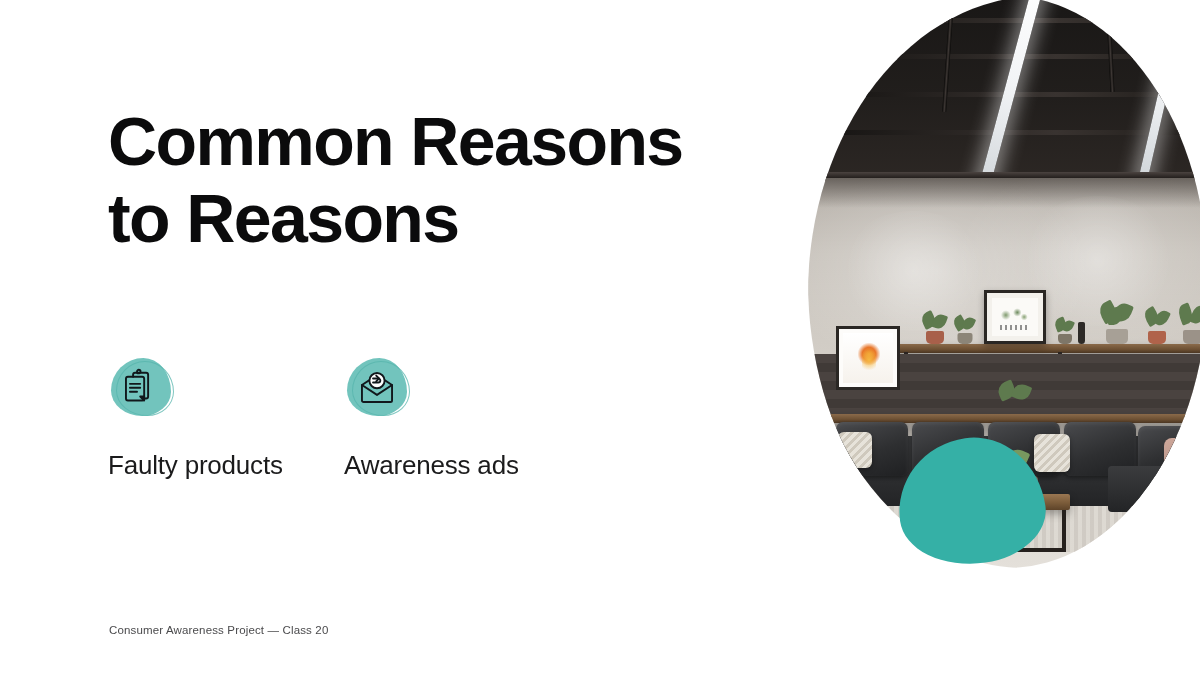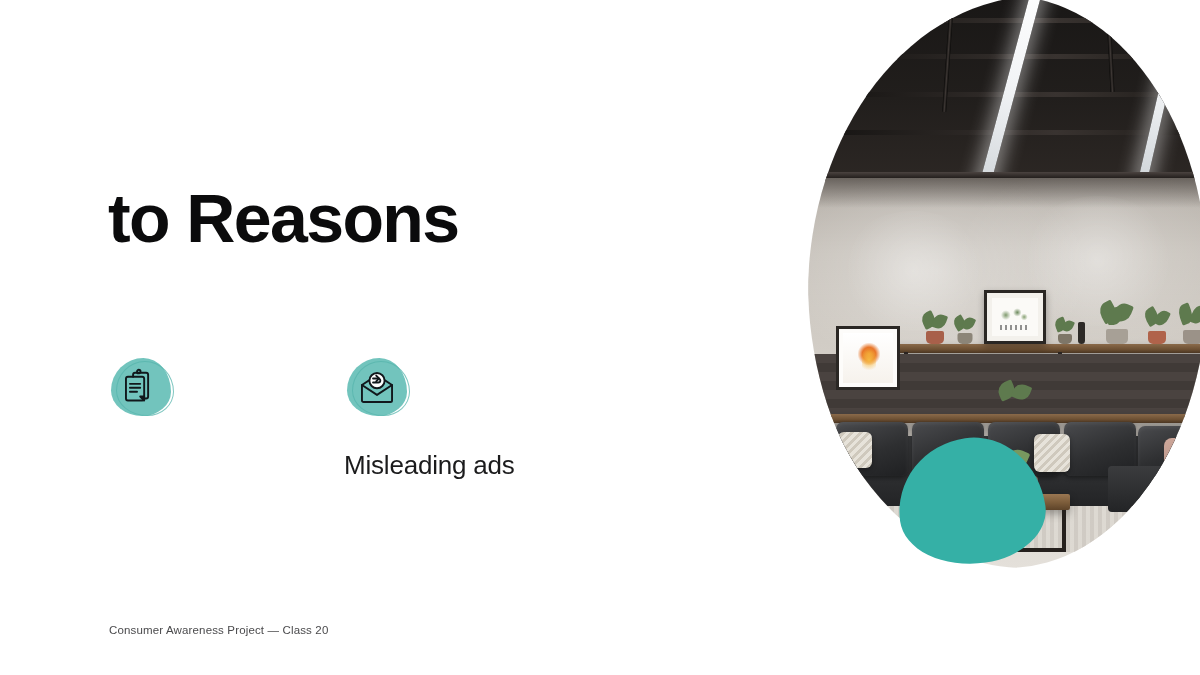--- a/index.html
+++ b/index.html
@@ -350,55 +350,56 @@
         <div class="leaf" style="left:14px; top:8px;  width:20px; height:22px; background:#80a067;"></div>
         <div class="pot" style="width:28px; height:20px; background:#8d9a5e;"></div>
       </div>
       <div class="vase" style="left:212px; top:480px; width:18px; height:20px; background:#6f675a;"></div>
       <div class="vase" style="left:140px; top:474px; width:14px; height:14px; background:#7a5a3e;"></div>
     </div>
   </div>
 
   <div class="teal-blob"></div>
 
-  <h1 class="title"><br><span>to Reasons</span></h1>
+  <h1 class="title"><span>Common Reasons</span><br><span>to Reasons</span></h1>
 
   <div class="items">
 
     <div class="item">
       <div class="icon-wrap">
         <div class="icon-blob"></div>
         <div class="icon-ring"></div>
         <div class="icon-glyph">
           <svg viewBox="0 0 48 48" fill="none" stroke="#11181c" stroke-width="2.4" stroke-linecap="round" stroke-linejoin="round">
             <rect x="5" y="11" width="23" height="30" rx="2.5"></rect>
             <path d="M14 11V8.5A2.5 2.5 0 0 1 16.5 6h14A2.5 2.5 0 0 1 33 8.5V36a2.5 2.5 0 0 1-2.5 2.5H28"></path>
             <path d="M19 6V4.5a2.2 2.2 0 0 1 4.4 0c0 1.6-1.3 2.2-2.6 2.2h-1.3"></path>
             <path d="M10 20h13M10 25h13M10 30h9"></path>
             <path d="M28 41l-5-5h5z" fill="#11181c"></path>
           </svg>
         </div>
       </div>
+      <div class="item-label">Faulty products</div>
     </div>
 
 
     <div class="item">
       <div class="icon-wrap">
         <div class="icon-blob"></div>
         <div class="icon-ring"></div>
         <div class="icon-glyph">
           <svg viewBox="0 0 48 48" fill="none" stroke="#11181c" stroke-width="2.4" stroke-linecap="round" stroke-linejoin="round">
             <path d="M5 21.5L24 9l19 12.5V41a2 2 0 0 1-2 2H7a2 2 0 0 1-2-2z"></path>
             <path d="M5 21.5L24 34l19-12.5"></path>
             <circle cx="24" cy="16" r="9.6" fill="#ffffff"></circle>
             <path d="M19 13.2h6.6a2.6 2.6 0 0 1 0 5.2H19"></path>
             <path d="M23 9.6l3.6 3.6L23 16.8"></path>
           </svg>
         </div>
       </div>
-      <div class="item-label">Misleading ads</div>
+      <div class="item-label">Awareness ads</div>
     </div>
 
   </div>
 
   <div class="footer">Consumer Awareness Project — Class 20</div>
 
 </div>
 
 </body></html>

